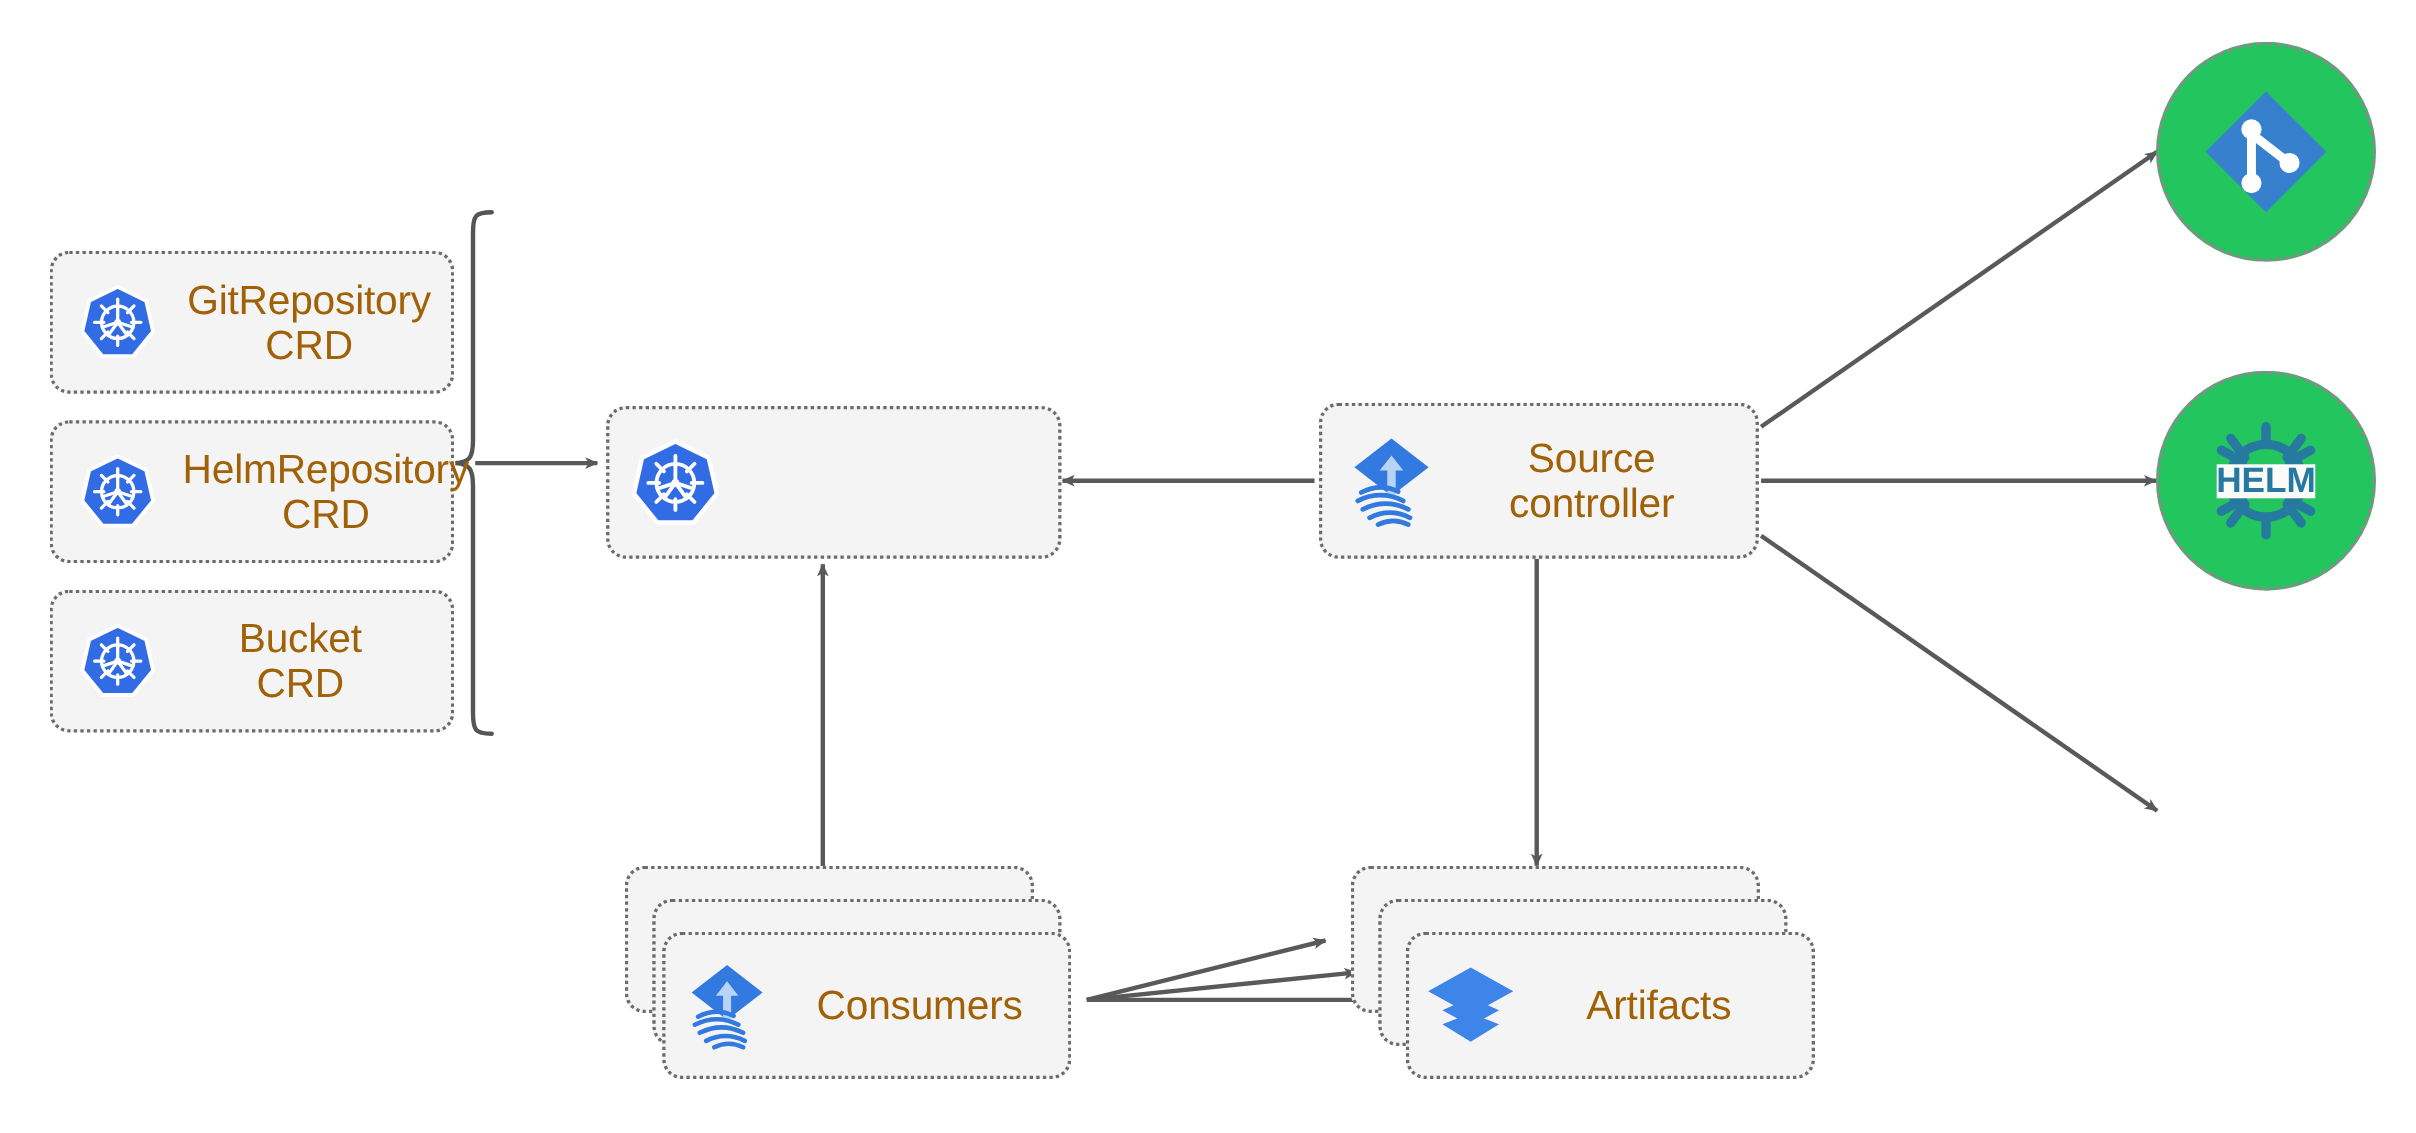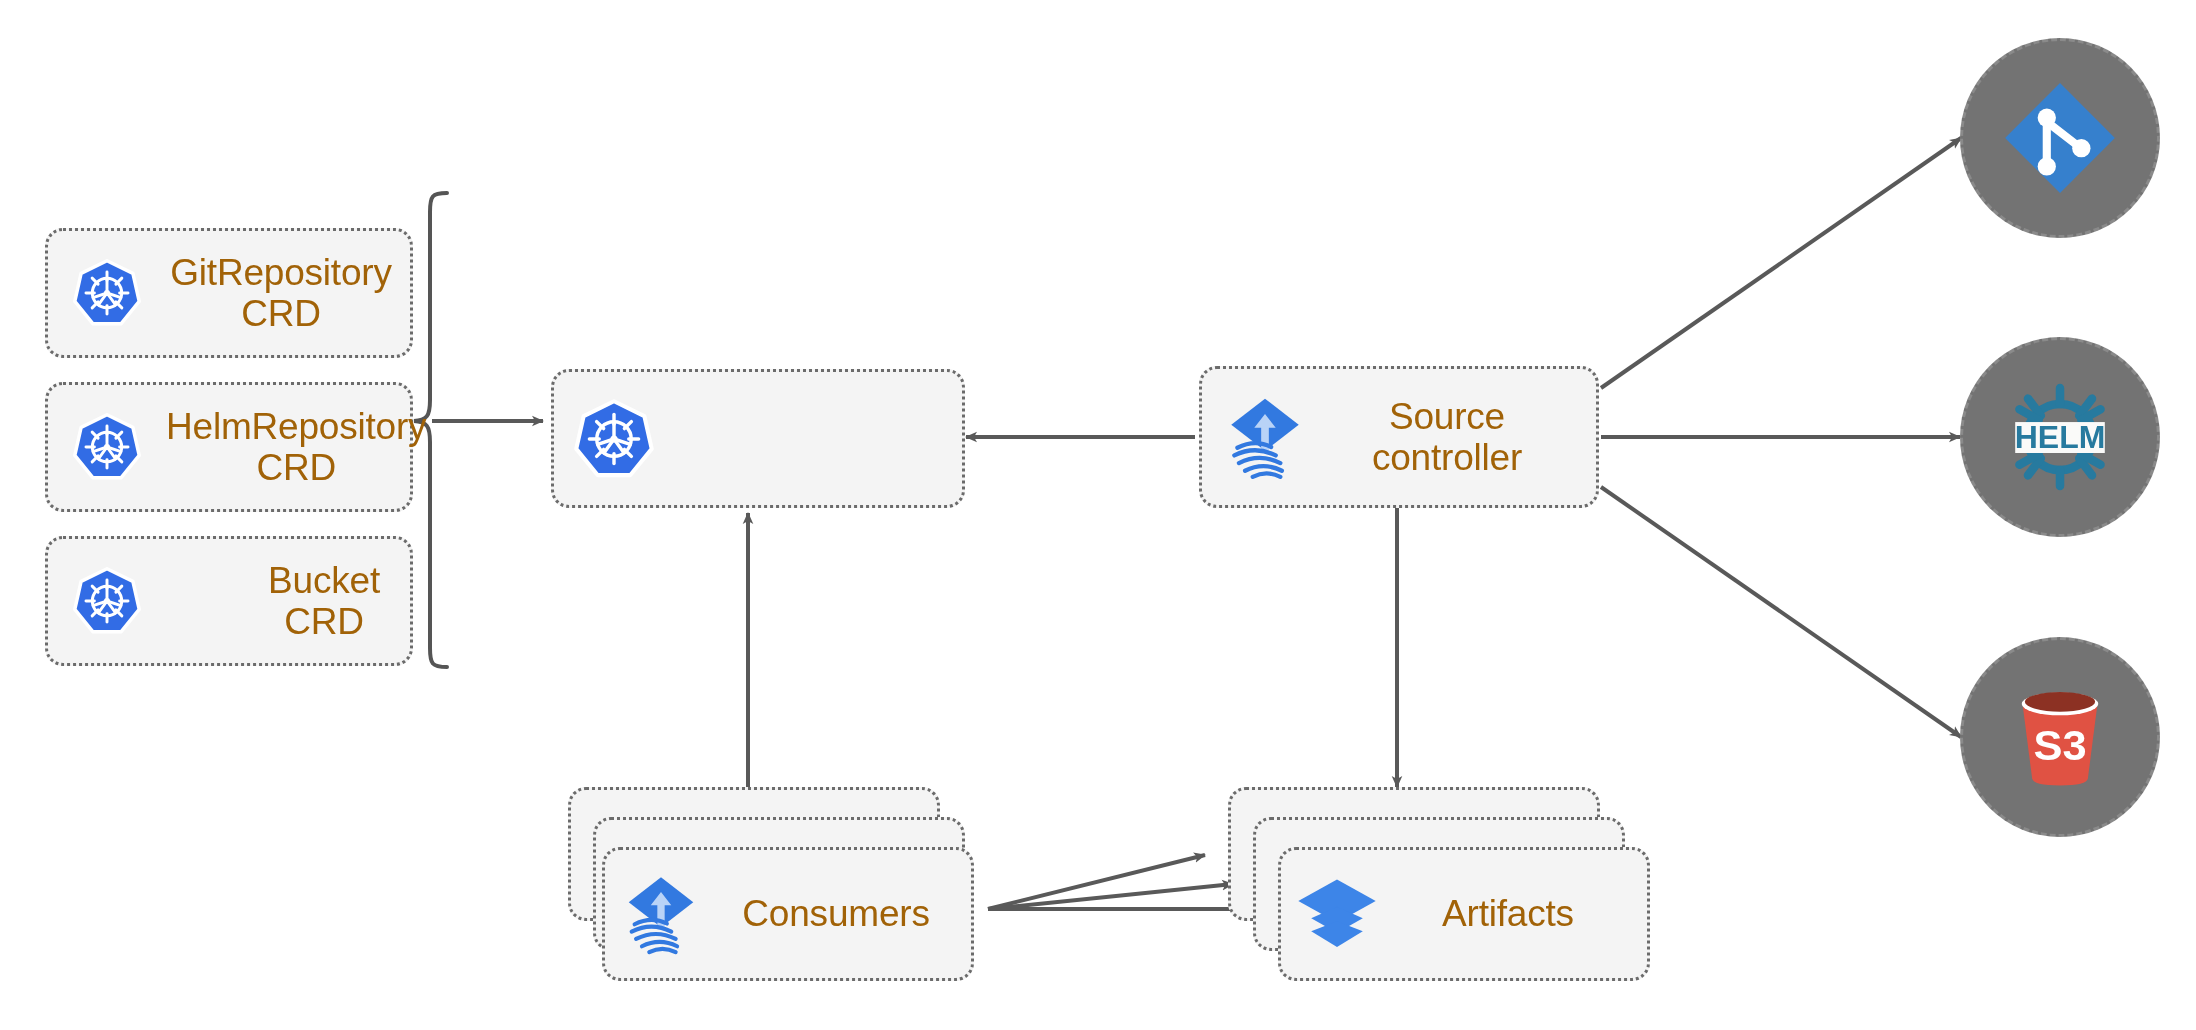--- a/index.html
+++ b/index.html
@@ -52,21 +52,21 @@
     flex: 1 1 auto;
     display: flex;
     align-items: center;
     justify-content: center;
   }
   
   .circle-node {
     position: absolute;
     border: 3px dashed #8a8a8a;
     border-radius: 50%;
-    background: #737373;
+    background: #22c55e;
     box-sizing: border-box;
     display: flex;
     align-items: center;
     justify-content: center;
   }
   
   .stack {
     position: absolute;
   }
   .stack .card {
@@ -201,21 +201,21 @@
             <line x1="71.2" y1="28.8" x2="62.7" y2="37.3"></line>
             <line x1="37.3" y1="62.7" x2="28.8" y2="71.2"></line>
             <line x1="50" y1="50" x2="50" y2="29"></line>
             <line x1="50" y1="50" x2="69.9" y2="56.5"></line>
             <line x1="50" y1="50" x2="62.3" y2="67"></line>
             <line x1="50" y1="50" x2="37.7" y2="67"></line>
             <line x1="50" y1="50" x2="30.1" y2="56.5"></line>
           </g>
         </svg>
       </div>
-      <div class="label-slot" style="padding-right:30px;justify-content:flex-end;">
+      <div class="label-slot" style="padding-right:30px;">
         <div class="node-label">Bucket
 CRD</div>
       </div>
     </div>
   </div>
 
   <div class="card" style="left:551px; top:369px; width:414px; height:139px;">
     <div class="card-inner">
       <div class="icon-slot" style="width:120px;">
         <svg width="82" height="82" viewBox="0 0 100 100">
@@ -334,22 +334,14 @@
         <path d="M22,34 L40,44"></path>
         <path d="M98,34 L80,44"></path>
         <path d="M22,86 L40,76"></path>
         <path d="M98,86 L80,76"></path>
       </g>
       <rect x="18" y="46" width="84" height="29" fill="#fafaf9"></rect>
       <text x="60" y="70" text-anchor="middle" font-family="'Liberation Sans', sans-serif" font-size="30" font-weight="bold" fill="#277a9f">HELM</text>
     </svg>
   </div>
 
-  <div class="circle-node" style="left:1960px; top:637px; width:200px; height:200px;">
-    <svg width="124" height="124" viewBox="0 0 120 120">
-      <path d="M24,30 L33,100 Q34,107 60,107 Q86,107 87,100 L96,30 Z" fill="#e05243"></path>
-      <ellipse cx="60" cy="28" rx="37" ry="11" fill="#ffffff"></ellipse>
-      <ellipse cx="60" cy="26" rx="34" ry="9.5" fill="#8c3123"></ellipse>
-      <text x="60" y="82" text-anchor="middle" font-family="'Liberation Sans', sans-serif" font-size="42" font-weight="bold" fill="#ffffff">S3</text>
-    </svg>
-  </div>
 
 </div>
 
 </body></html>

